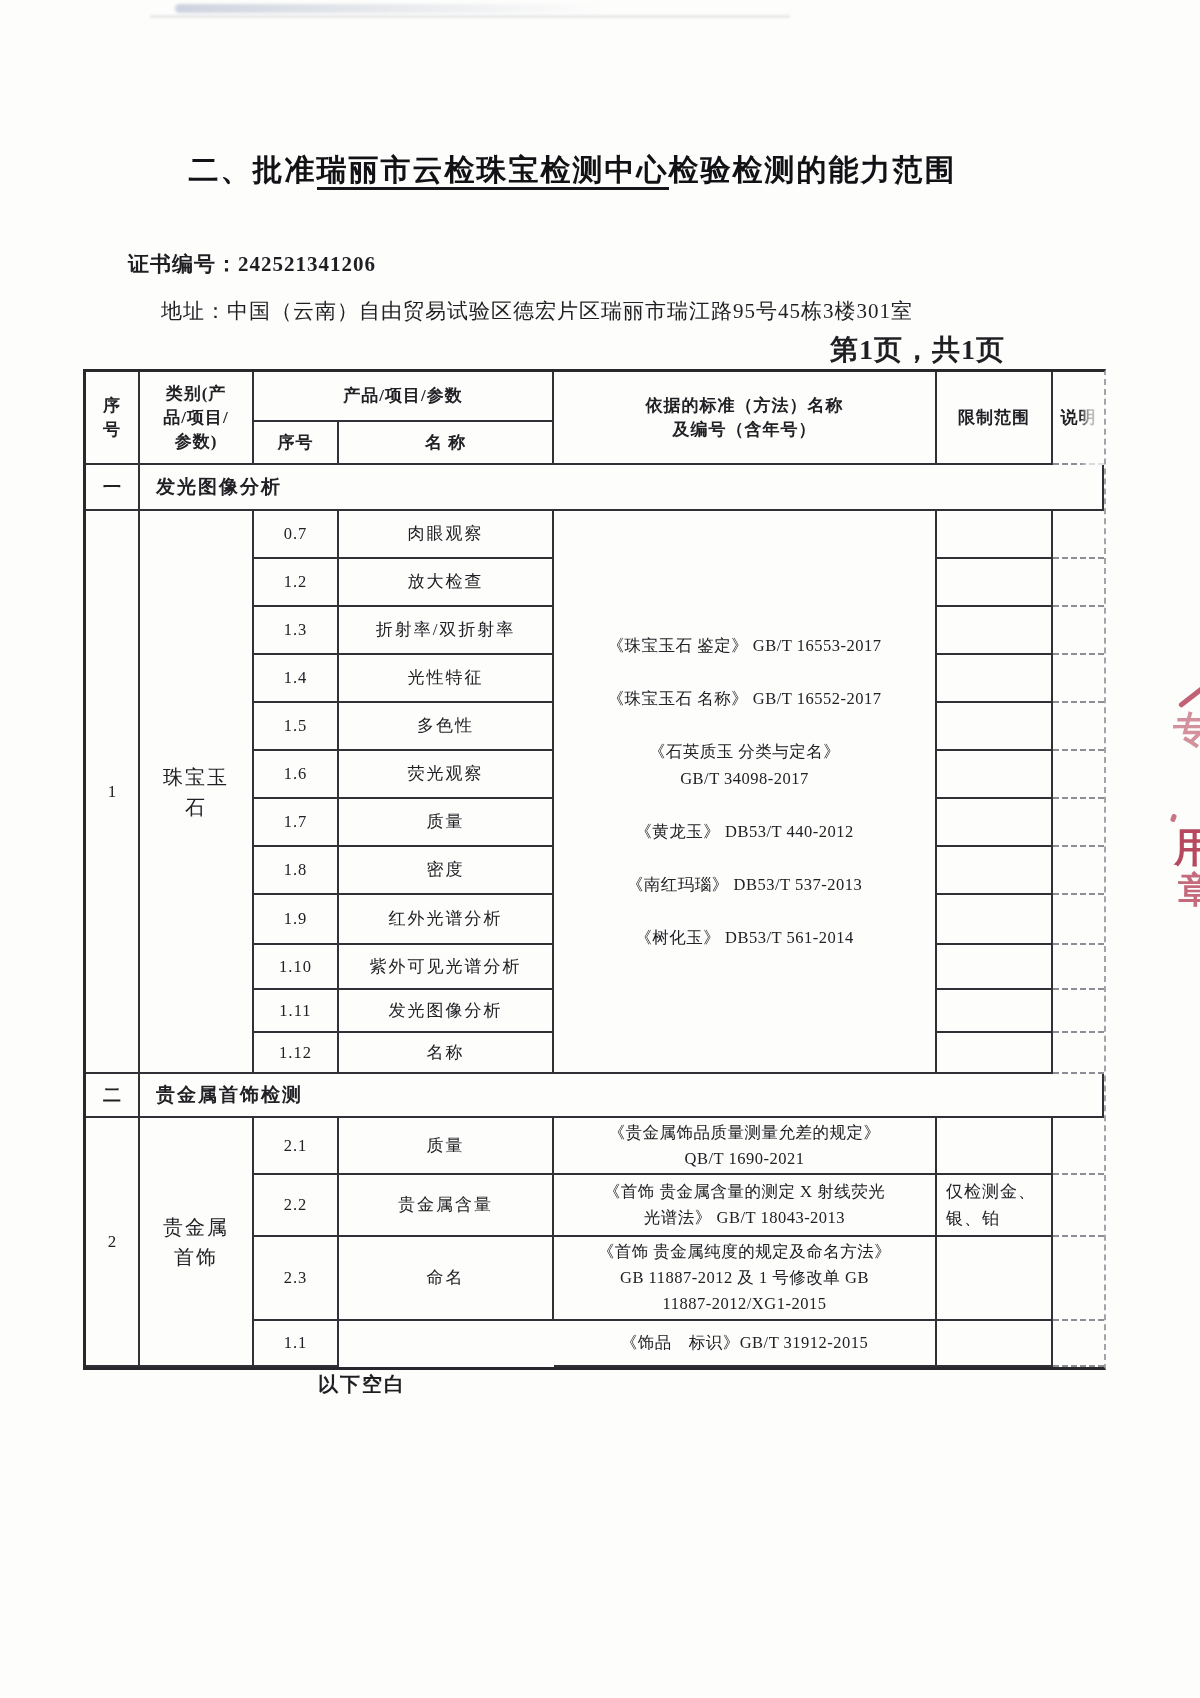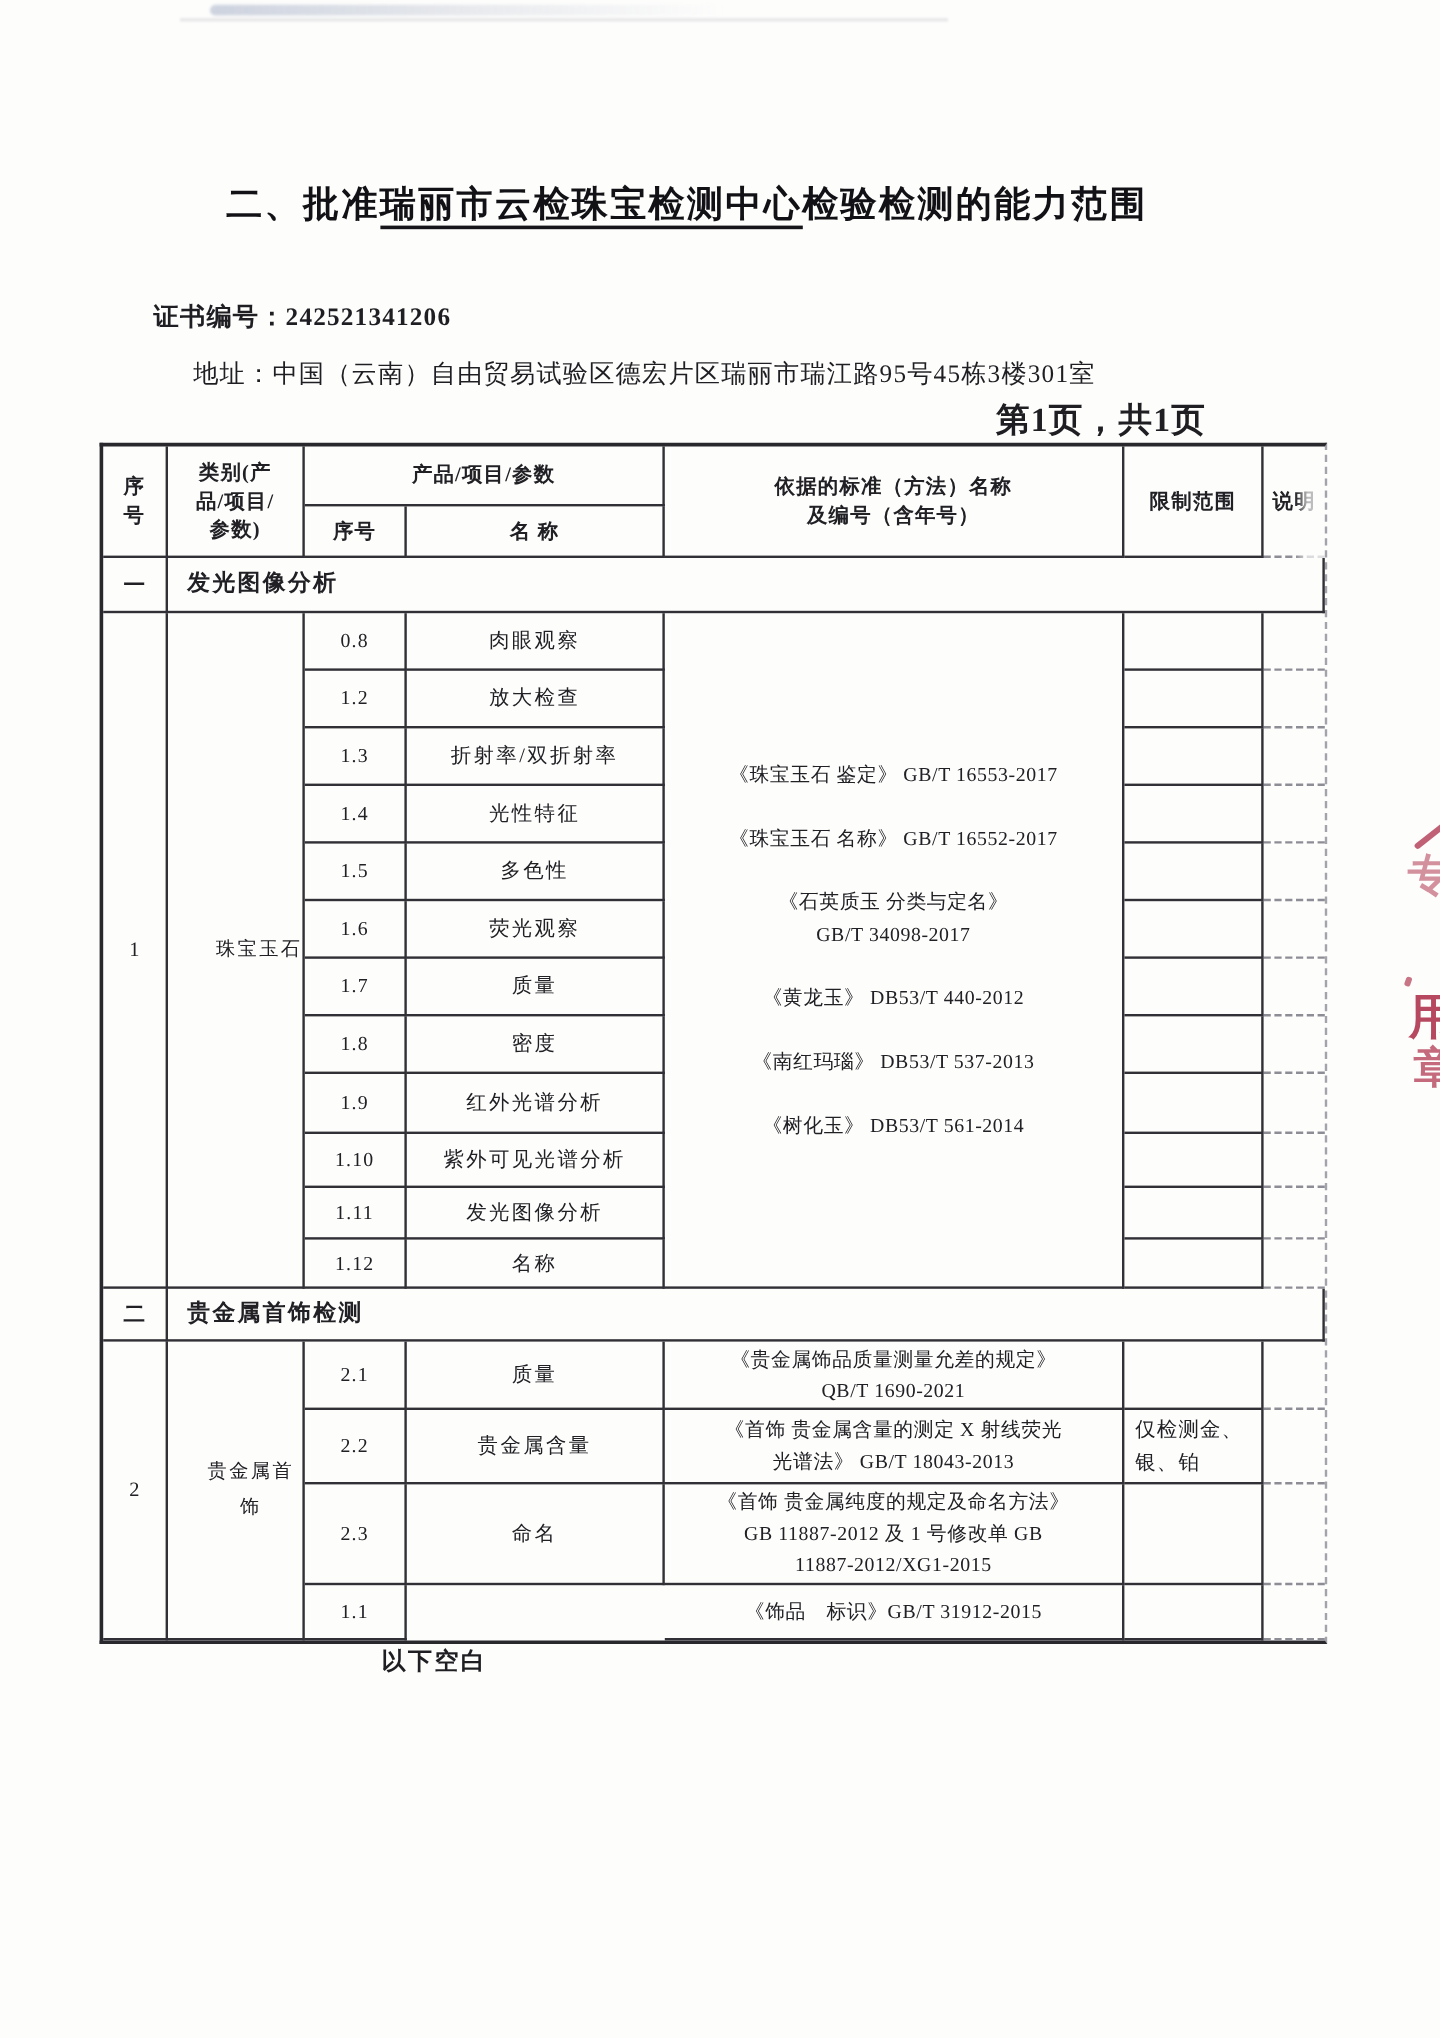--- a/index.html
+++ b/index.html
@@ -52,21 +52,21 @@
   .sec-title{justify-content:flex-start;padding-left:16px;font-size:19px;font-weight:600;letter-spacing:2px;}
   .sec-seq{font-size:18px;font-weight:600;}
   .item-no{font-size:16.5px;letter-spacing:1px;}
   .item-name{letter-spacing:2px;}
   .std-merged{
     flex-direction:column;justify-content:center;gap:26px;
     font-size:16.5px;line-height:27px;letter-spacing:.5px;
   }
   .std-cell{font-size:16.5px;line-height:26px;letter-spacing:.5px;padding:2px 6px;}
   .limit-cell{justify-content:flex-start;text-align:left;padding-left:9px;line-height:27px;letter-spacing:1px;}
-  .grp-cat{letter-spacing:2px;font-size:16px;line-height:30px;justify-content:flex-end;}
+  .grp-cat{letter-spacing:2px;font-size:20px;line-height:30px;}
   .grp-cat .inner{max-width:86px;}
   .note-hdr{
     -webkit-mask-image:linear-gradient(90deg,#000 52%,rgba(0,0,0,.3) 72%,rgba(0,0,0,.25));
     mask-image:linear-gradient(90deg,#000 52%,rgba(0,0,0,.3) 72%,rgba(0,0,0,.25));
   }
   .below-blank{position:absolute;left:318px;top:1371px;font-size:20px;font-weight:600;letter-spacing:2px;}
   
   .stamp-frag{position:absolute;color:#b13a52;font-weight:600;line-height:1;}
   .stamp-stroke{
     position:absolute;left:1176px;top:694px;width:32px;height:5px;
@@ -105,21 +105,21 @@
 及编号（含年号）</div>
   <div class="cell hdr" style="grid-area:1/6/3/7">限制范围</div>
   <div class="cell hdr c7 note-hdr" style="grid-area:1/7/3/8">说明</div>
 
   <div class="cell sec-seq" style="grid-area:3/1/4/2">一</div>
   <div class="cell sec-title" style="grid-area:3/2/4/8">发光图像分析</div>
 
   <div class="cell" style="grid-area:4/1/16/2">1</div>
   <div class="cell grp-cat" style="grid-area:4/2/16/3"><span class="inner">珠宝玉石</span></div>
 
-  <div class="cell item-no" style="grid-area:4/3/5/4">0.8</div>
+  <div class="cell item-no" style="grid-area:4/3/5/4">0.7</div>
   <div class="cell item-name" style="grid-area:4/4/5/5">肉眼观察</div>
   <div class="cell item-no" style="grid-area:5/3/6/4">1.2</div>
   <div class="cell item-name" style="grid-area:5/4/6/5">放大检查</div>
   <div class="cell item-no" style="grid-area:6/3/7/4">1.3</div>
   <div class="cell item-name" style="grid-area:6/4/7/5">折射率/双折射率</div>
   <div class="cell item-no" style="grid-area:7/3/8/4">1.4</div>
   <div class="cell item-name" style="grid-area:7/4/8/5">光性特征</div>
   <div class="cell item-no" style="grid-area:8/3/9/4">1.5</div>
   <div class="cell item-name" style="grid-area:8/4/9/5">多色性</div>
   <div class="cell item-no" style="grid-area:9/3/10/4">1.6</div>

